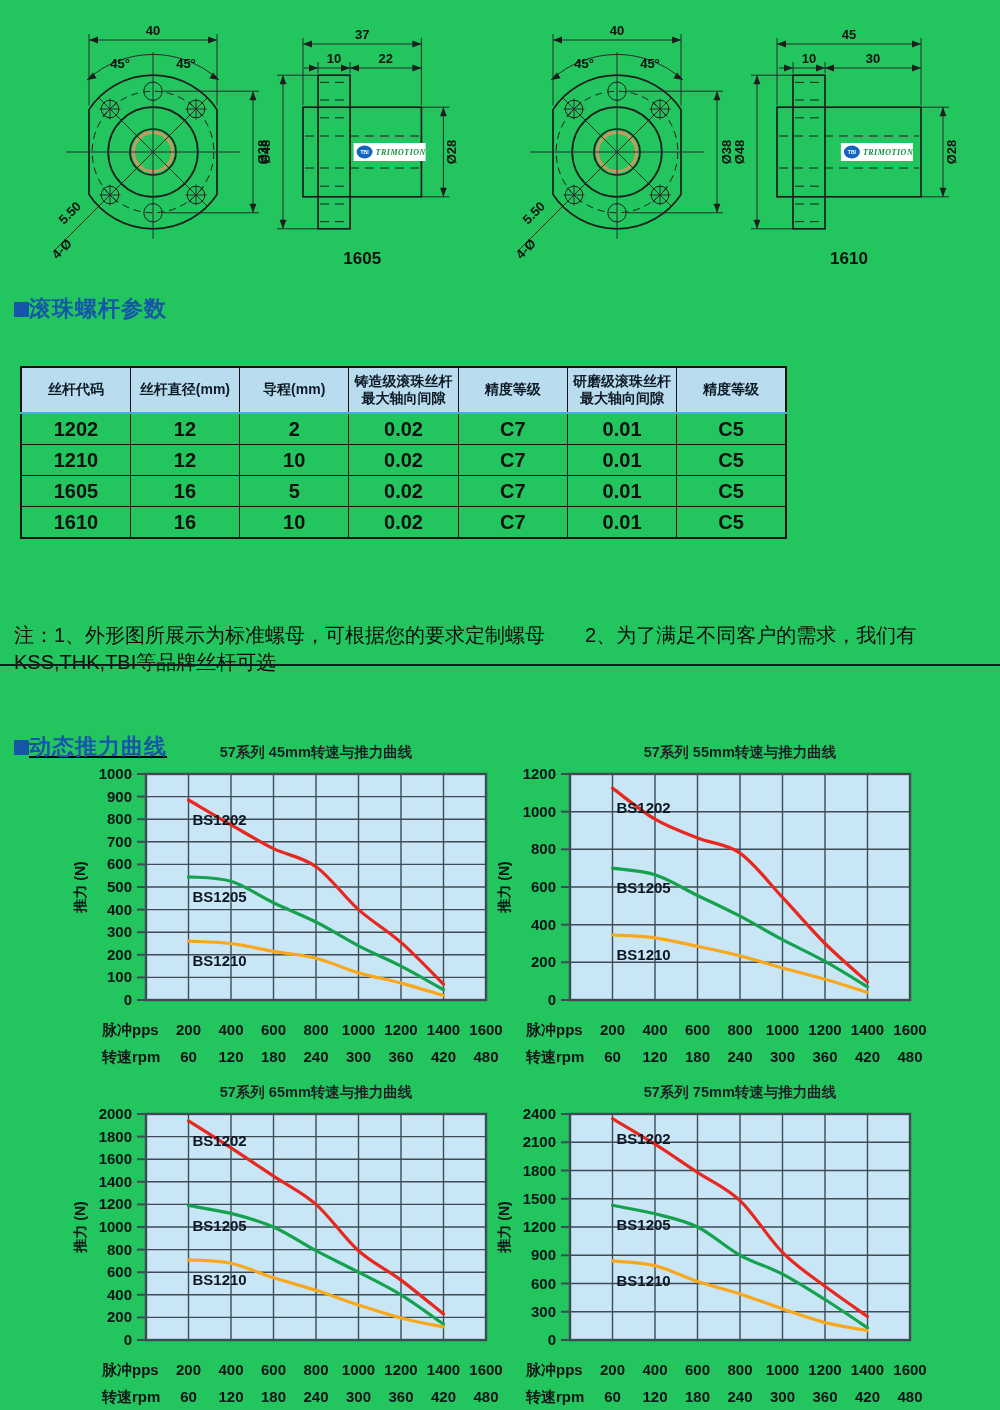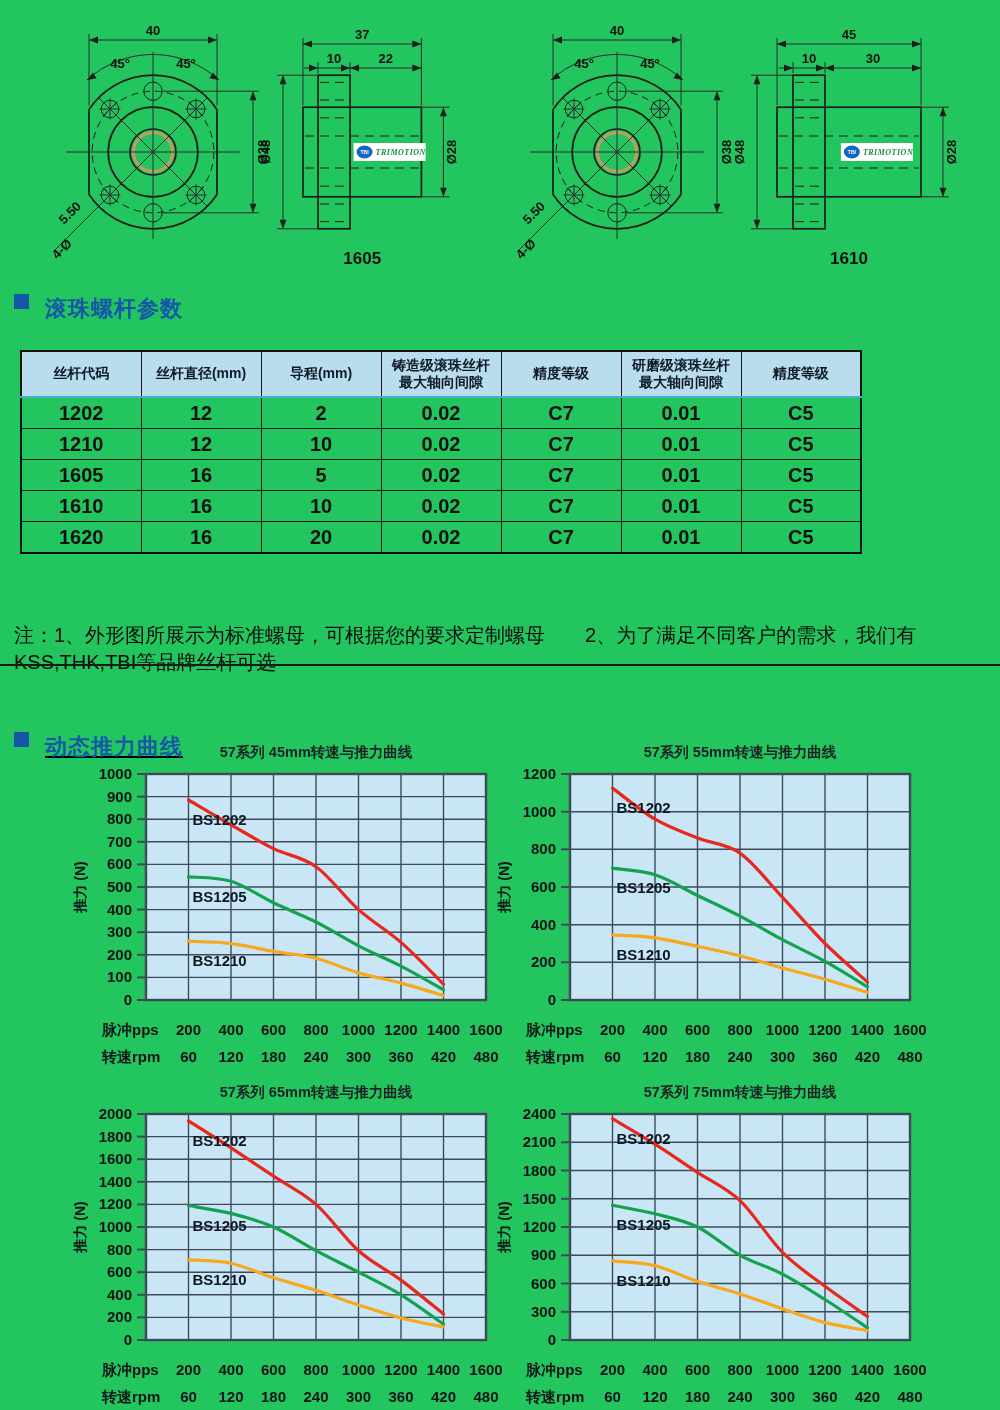--- a/index.html
+++ b/index.html
@@ -6,25 +6,25 @@
   #page{position:relative;width:1000px;height:1410px;background:#22c55e;margin:0 auto;
         font-family:"Liberation Sans",sans-serif;overflow:hidden;}
   #drawings-svg{position:absolute;left:0;top:0;}
   .obj{fill:none;stroke:#1d1d1d;stroke-width:1.7px;}
   .thin{stroke-width:1px;}
   .dash{stroke-dasharray:7 5;}
   .hdash{stroke-dasharray:9 6;}
   .cl{stroke:#2a2a2a;stroke-width:1px;fill:none;}
   text.dim{font:600 13px "Liberation Sans",sans-serif;fill:#101010;}
   text.cap{font:600 17px "Liberation Sans",sans-serif;fill:#101010;}
-  .sec{position:absolute;left:14px;display:flex;gap:16px;}
+  .sec{position:absolute;left:14px;display:flex;align-items:center;gap:0;}
   .bullet{width:15px;height:15px;background:#1656aa;flex:0 0 auto;}
   .sec-title{font-size:22px;font-weight:700;color:#1656aa;letter-spacing:1px;}
   #sec1{top:294px;} #sec2{top:732px;text-decoration:underline;}
-  #params-table{position:absolute;left:20px;top:350px;width:842px;border-collapse:collapse;
+  #params-table{position:absolute;left:20px;top:366px;width:767px;border-collapse:collapse;
         table-layout:fixed;border:2.4px solid #121212;}
   #params-table th{background:#b9dcee;border:1.6px solid #161616;border-bottom:2.4px solid #44b2d6;
         height:44px;font-size:14px;font-weight:700;color:#0d1a26;white-space:pre-line;
         text-align:center;padding:0 2px;line-height:1.25;}
   #params-table td{border:1.6px solid #161616;height:28px;text-align:center;font-size:20px;
         font-weight:600;color:#111;}
   #note{position:absolute;left:14px;top:622px;width:972px;font-size:20px;color:#0b0b0b;}
   #divider{position:absolute;left:0;top:664px;width:1000px;height:2px;background:#1b1b1b;}
   .chart{position:absolute;width:455px;height:335px;}
   #c0{left:58px;top:740px;} #c1{left:482px;top:740px;}
@@ -279,29 +279,20 @@
           <td>5</td>
           <td>0.02</td>
           <td>C7</td>
           <td>0.01</td>
           <td>C5</td>
         </tr>
         <tr>
           <td>1610</td>
           <td>16</td>
           <td>10</td>
-          <td>0.02</td>
-          <td>C7</td>
-          <td>0.01</td>
-          <td>C5</td>
-        </tr>
-        <tr>
-          <td>1620</td>
-          <td>16</td>
-          <td>20</td>
           <td>0.02</td>
           <td>C7</td>
           <td>0.01</td>
           <td>C5</td>
         </tr>
       </tbody>
   </table>
 
   <div id="note">注：1、外形图所展示为标准螺母，可根据您的要求定制螺母　　2、为了满足不同客户的需求，我们有KSS,THK,TBI等品牌丝杆可选</div>
   <div id="divider"></div>

